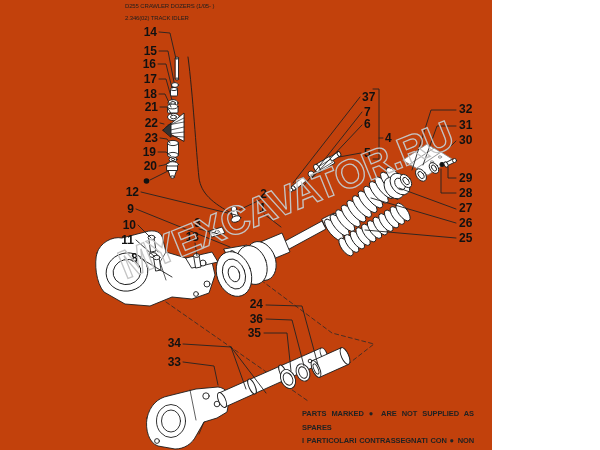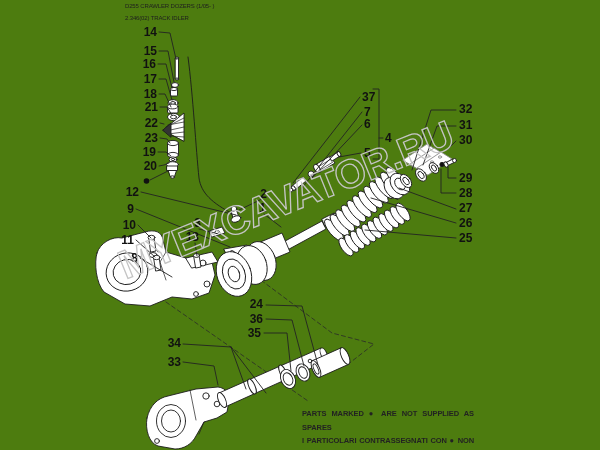--- a/index.html
+++ b/index.html
@@ -1,16 +1,16 @@
 <!DOCTYPE html>
 <html><head>
 <meta charset="utf-8">
 <style>
   html,body{margin:0;padding:0;background:#fff;}
-  .stage{position:relative;width:600px;height:450px;background:#4d7c0f;overflow:hidden;
+  .stage{position:relative;width:492px;height:450px;background:#c2410c;overflow:hidden;
          font-family:"Liberation Sans",sans-serif;}
   .hdr{position:absolute;left:125px;color:#1f1f1f;font-size:6px;letter-spacing:-0.15px;white-space:nowrap;}
   .hdr.l1{top:3px;}
   .hdr.l2{top:15px;}
   .watermark{position:absolute;left:112px;top:246px;white-space:nowrap;
              font-size:40px;font-weight:bold;letter-spacing:-1px;
              color:transparent;-webkit-text-stroke:1.3px #c4c4c4;
              transform:rotate(-22deg);transform-origin:top left;pointer-events:none;z-index:3;}
   svg.art{position:absolute;left:0;top:0;z-index:2;}
   .footer{position:absolute;left:302px;top:407px;width:172px;color:#222;

